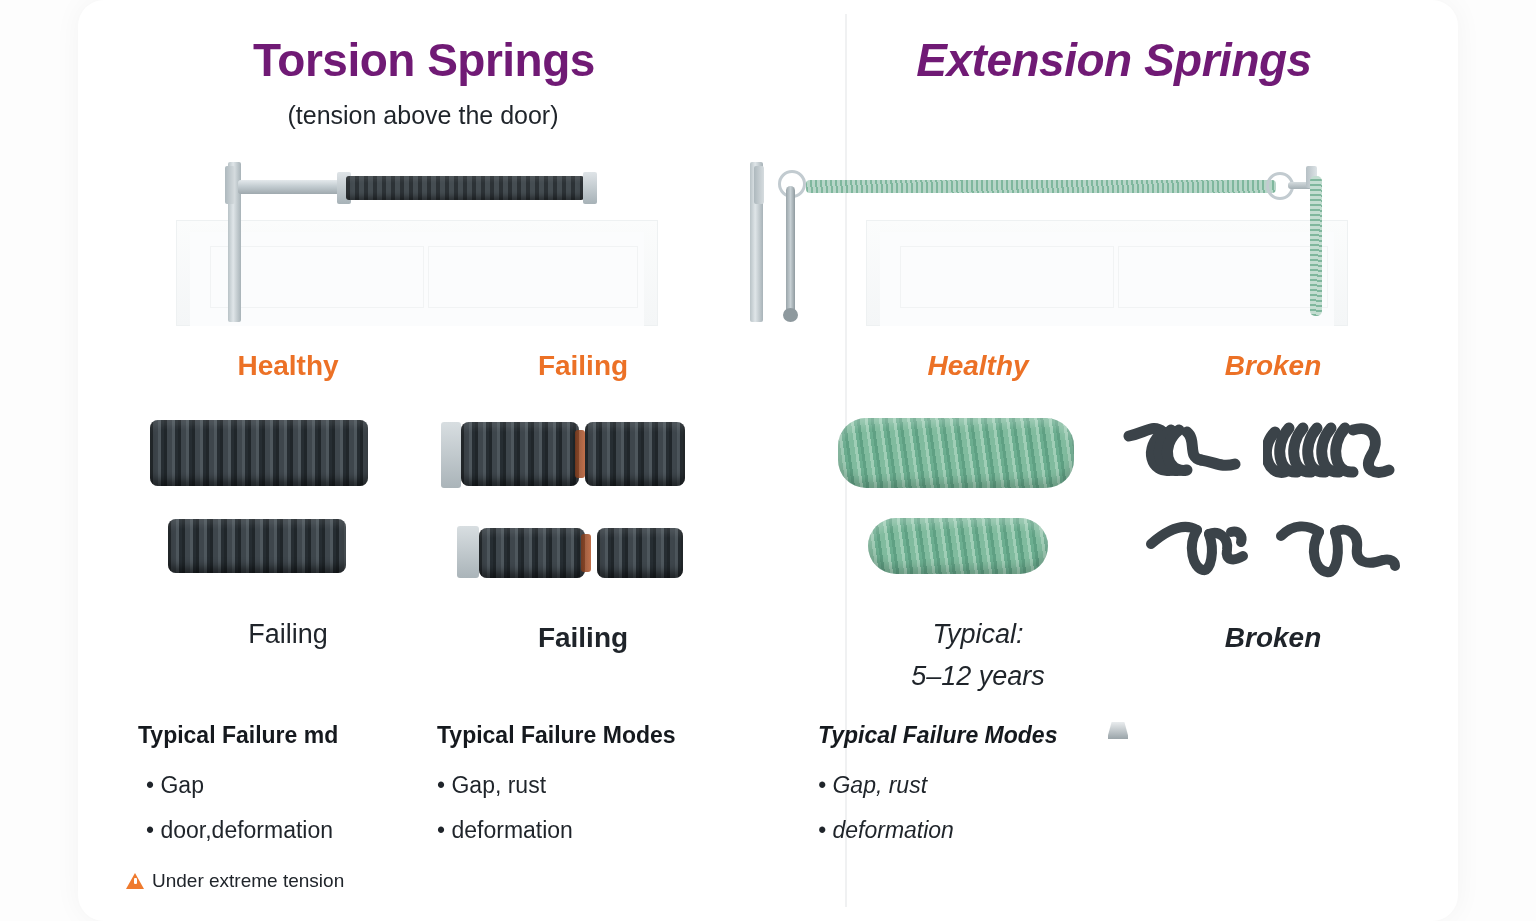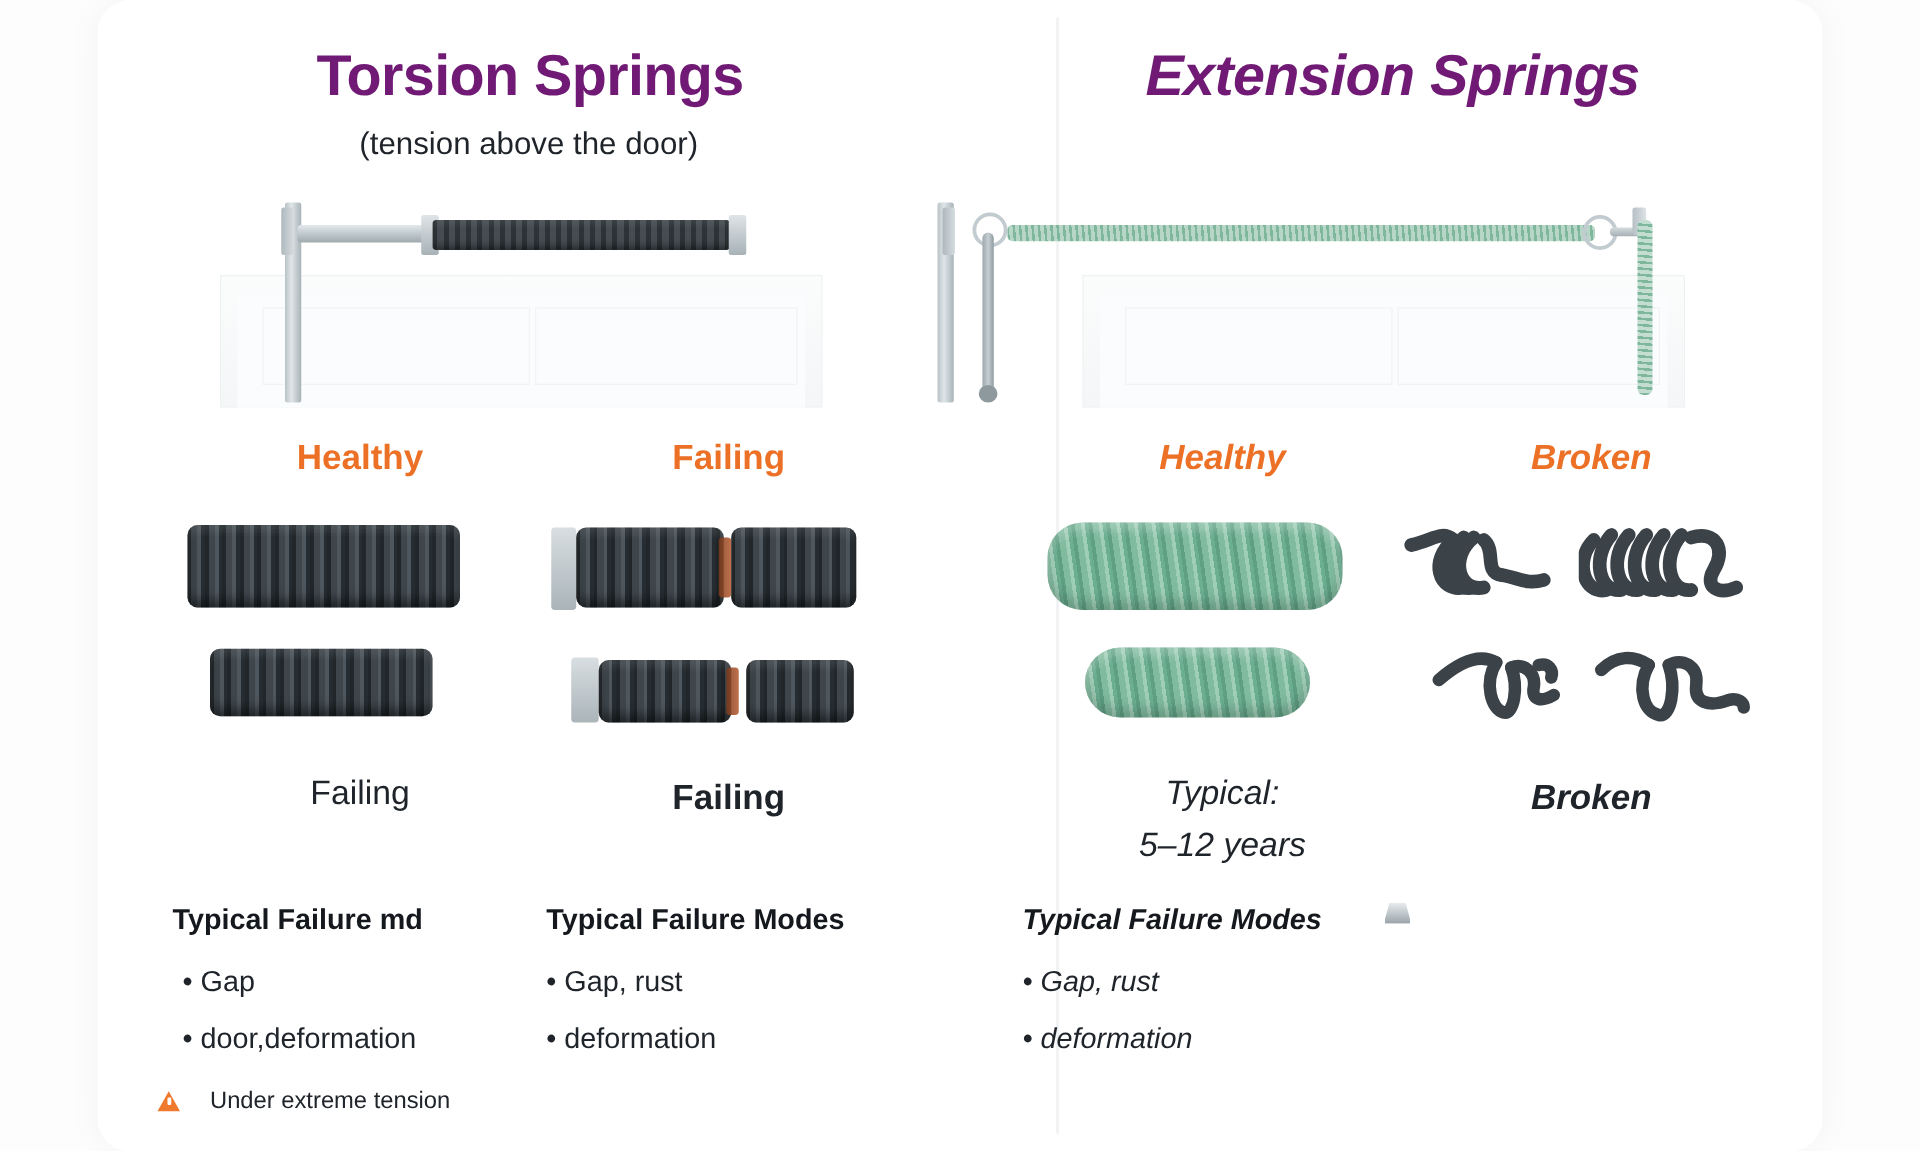--- a/index.html
+++ b/index.html
@@ -197,21 +197,21 @@
   .modes-head {
     position:absolute; top: 722px; font-size: 23px; font-weight: bold; color:#15191e;
     white-space: nowrap;
   }
   .modes-list { position:absolute; top: 772px; font-size: 23px; color:#1f242a; }
   .modes-list li { list-style:none; margin-bottom: 18px; white-space: nowrap; }
   .modes-list li::before { content:"• "; }
 
   .warn {
     position:absolute; left: 48px; top: 870px;
-    font-size: 19px; color: #20252b; display:flex; align-items:center; gap:24px;
+    font-size: 19px; color: #20252b; display:flex; align-items:center; gap:8px;
     white-space: nowrap;
   }
   .warn-tri {
     width:0; height:0; border-left:9px solid transparent; border-right:9px solid transparent;
     border-bottom:16px solid #ef7a2e; position:relative; flex: none;
   }
   .warn-tri::after{
     content:""; position:absolute; left:-1.5px; top:5px; width:3px; height:6px;
     background:#fff; border-radius:1px;
   }

